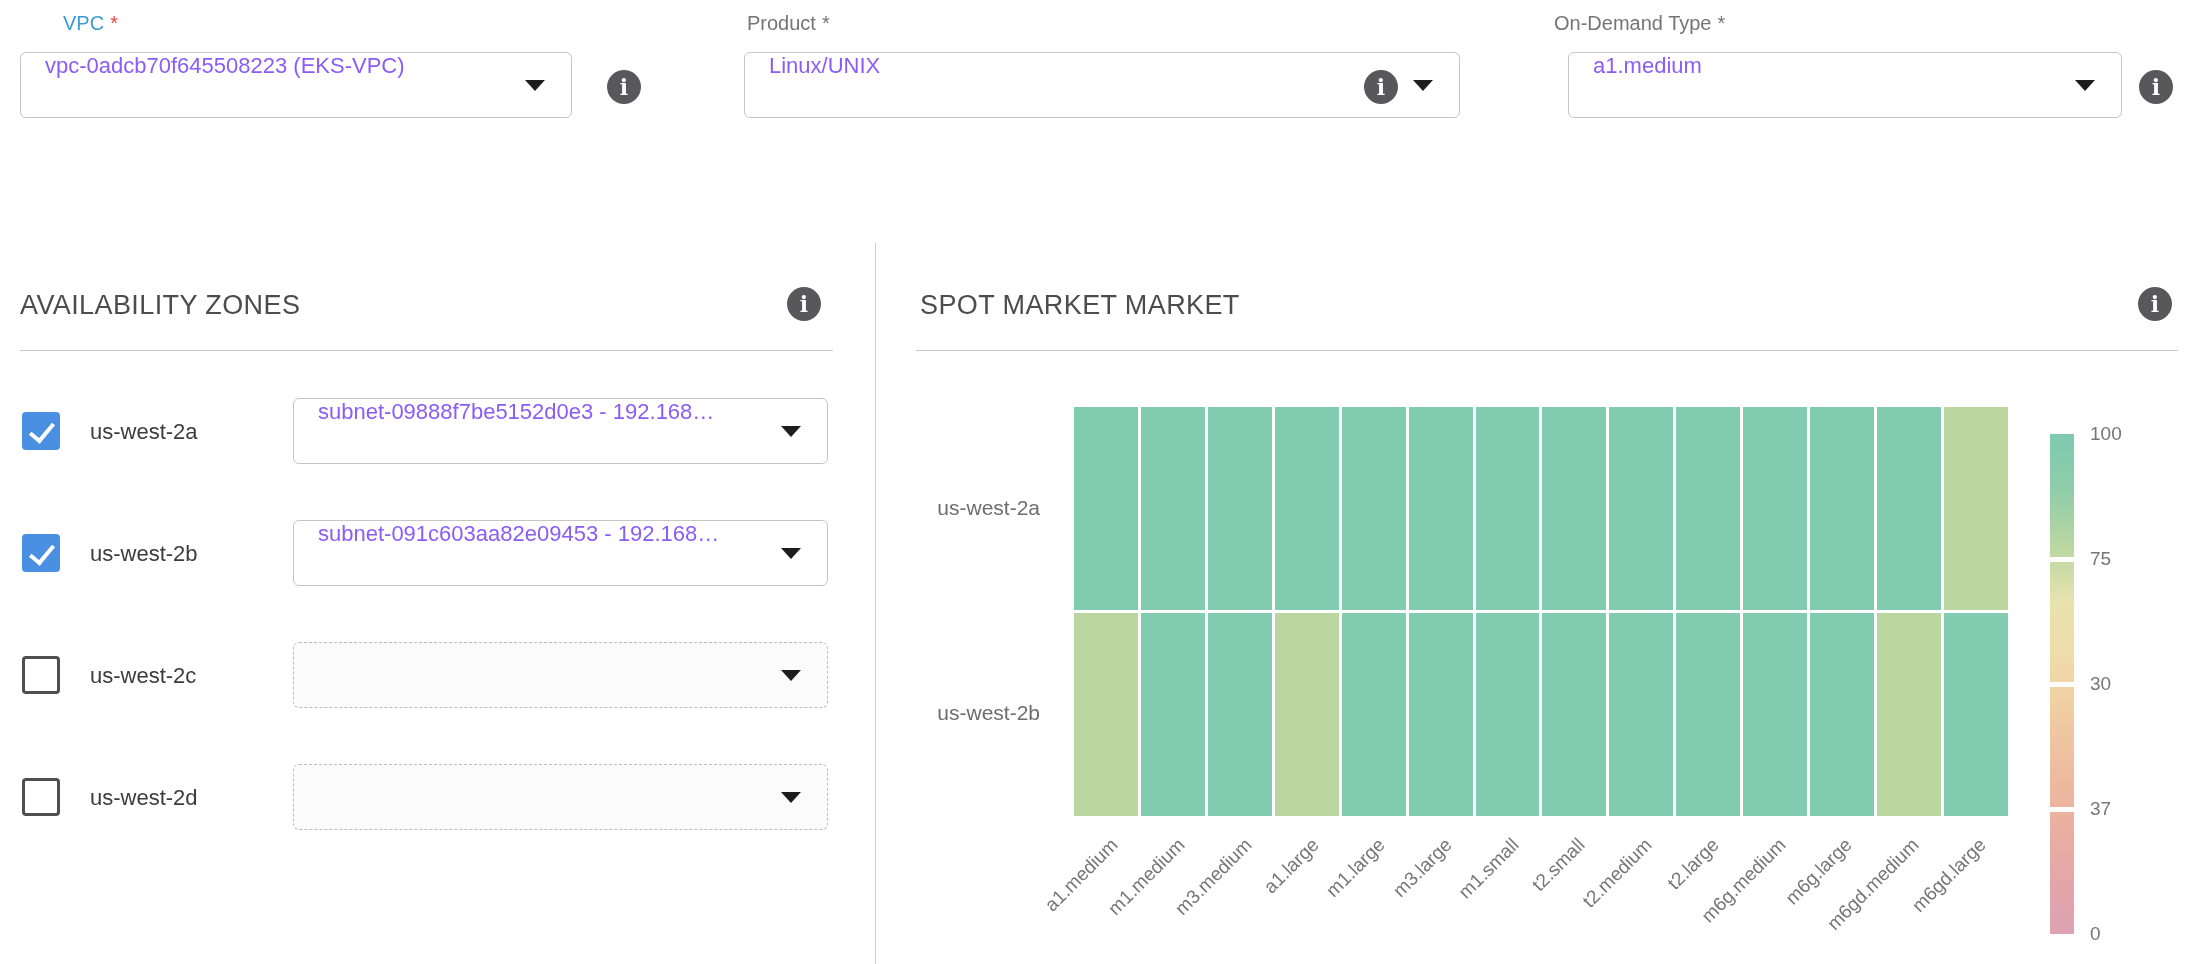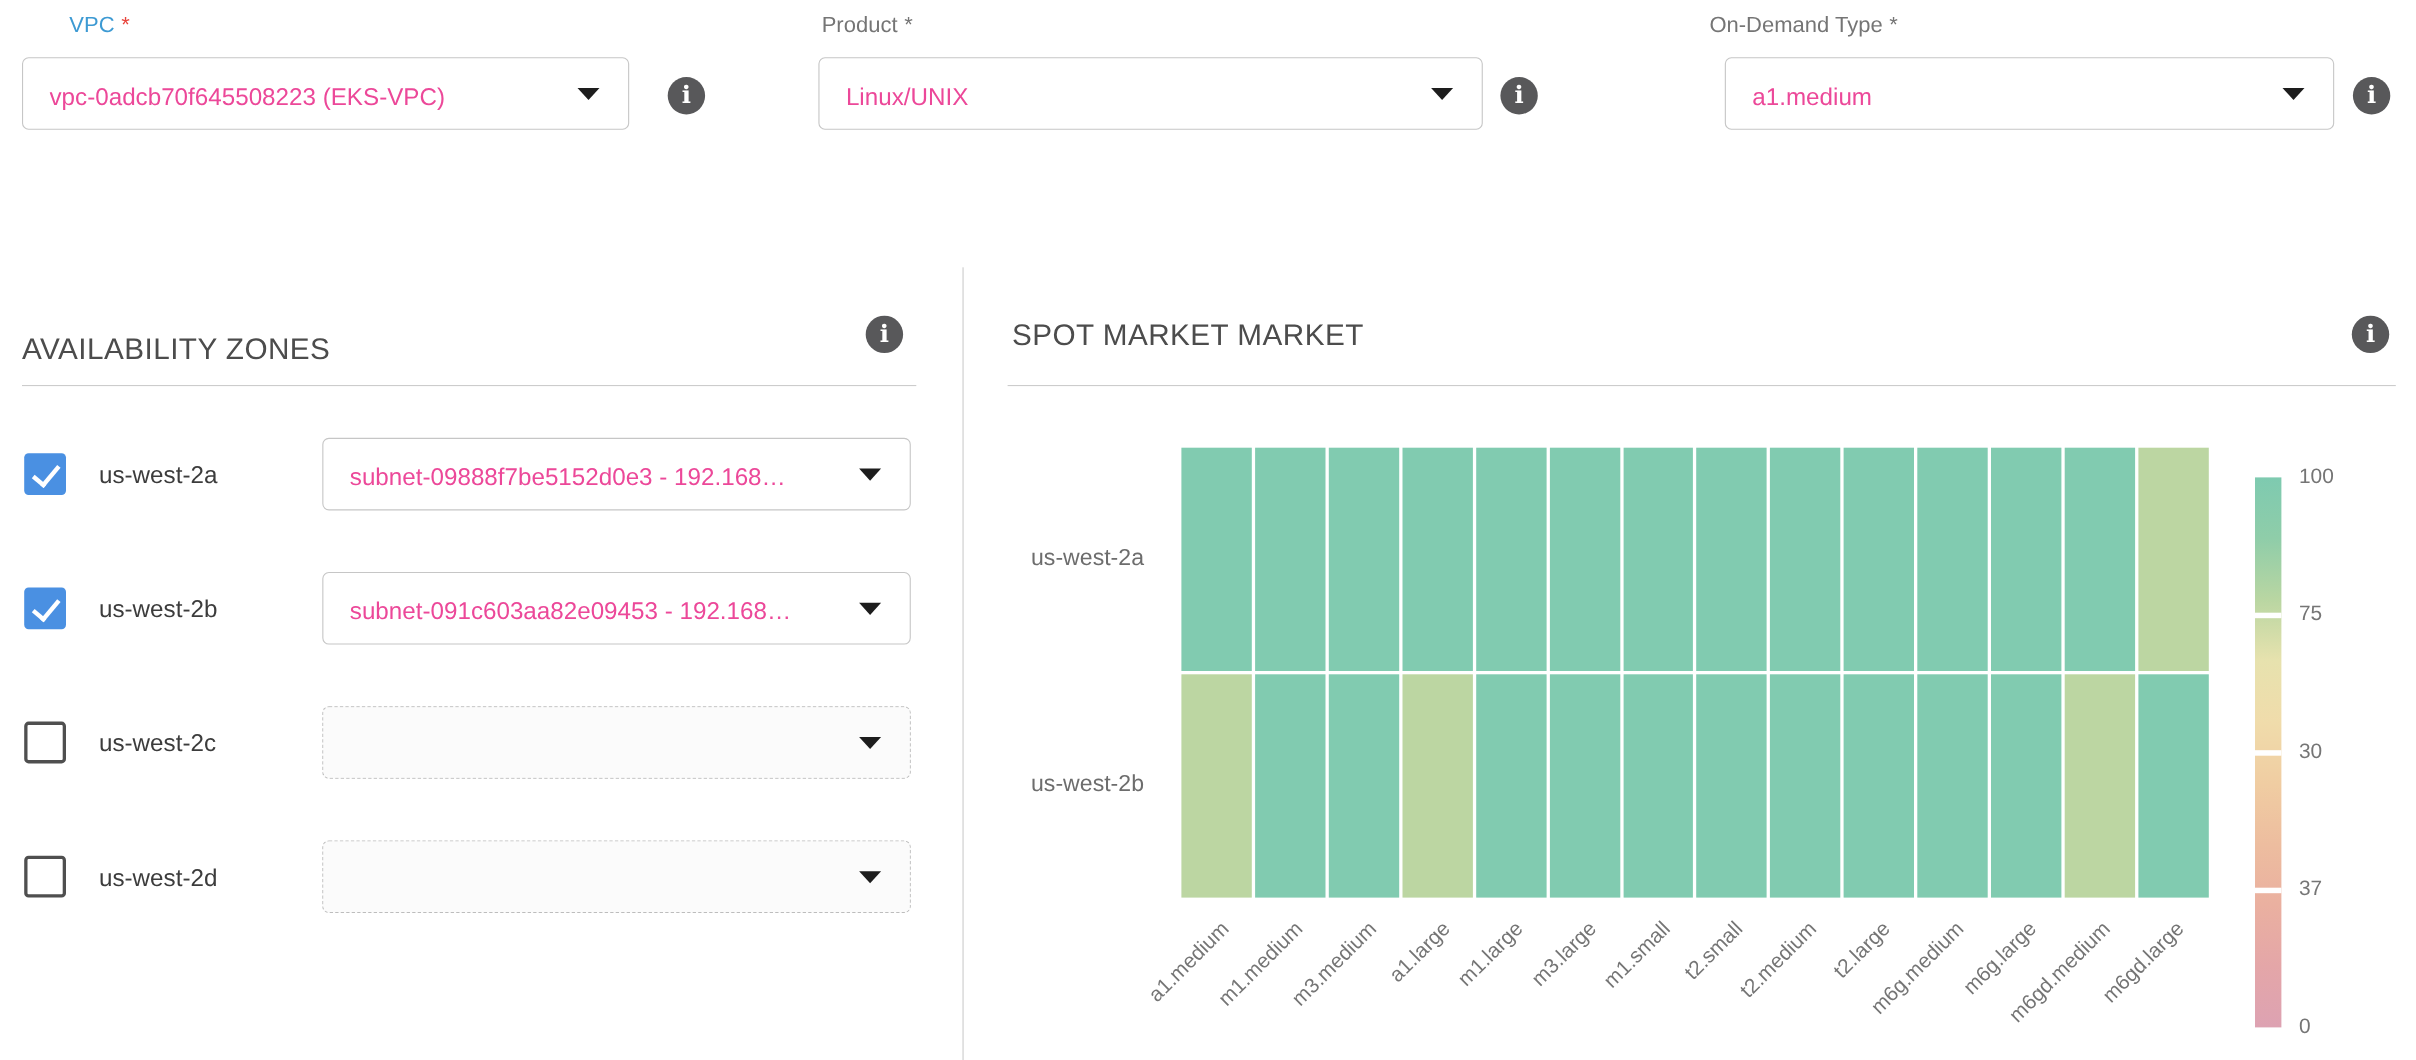--- a/index.html
+++ b/index.html
@@ -7,22 +7,22 @@
     width:2196px;height:964px;background:#ffffff;position:relative;overflow:hidden;
     font-family:"Liberation Sans", sans-serif;color:#3a3a3a;
   }
   
   .field-label{position:absolute;font-size:20px;color:#757575;white-space:nowrap;}
   .field-label .req{margin-left:6px;}
   .field-label.active .lbl{color:#3d9ad3;}
   .field-label.active .req{color:#e8453c;}
   .select{
     position:absolute;height:66px;background:#fff;border:1px solid #c6c6c6;border-radius:6px;
-    display:flex;align-items:flex-end;box-sizing:border-box;padding:0 60px 16px 24px;
-    font-size:22px;color:#ec4899;cursor:pointer;
+    display:flex;align-items:flex-start;box-sizing:border-box;padding:0 60px 0 24px;
+    font-size:22px;color:#8b5cf6;cursor:pointer;
   }
   .select .select-text{white-space:nowrap;overflow:hidden;text-overflow:ellipsis;}
   .select.dashed{border:1px dashed #bdbdbd;background:#fbfbfb;}
   .caret{
     position:absolute;right:26px;top:50%;margin-top:-5px;width:0;height:0;
     border-left:10px solid transparent;border-right:10px solid transparent;border-top:11px solid #1d1d1d;
   }
   .info{
     position:absolute;width:34px;height:34px;border-radius:50%;background:#58585a;color:#fff;
     display:flex;align-items:center;justify-content:center;
@@ -66,36 +66,36 @@
 </div>
 <div class="select" style="left:20px;top:52px;width:552px;">
   <span class="select-text">vpc-0adcb70f645508223 (EKS-VPC)</span>
   <span class="caret"></span>
 </div>
 <div class="info" style="left:607px;top:70px;">i</div>
 
 <div class="field-label" style="left:747px;top:12px;">
   <span class="lbl">Product</span><span class="req">*</span>
 </div>
-<div class="select" style="left:744px;top:52px;width:604px;">
+<div class="select" style="left:744px;top:52px;width:716px;">
   <span class="select-text">Linux/UNIX</span>
   <span class="caret"></span>
 </div>
 <div class="info" style="left:1364px;top:70px;">i</div>
 
 <div class="field-label" style="left:1554px;top:12px;">
   <span class="lbl">On-Demand Type</span><span class="req">*</span>
 </div>
 <div class="select" style="left:1568px;top:52px;width:554px;">
   <span class="select-text">a1.medium</span>
   <span class="caret"></span>
 </div>
 <div class="info" style="left:2139px;top:70px;">i</div>
 
-<div class="section-title" style="left:20px;top:302px;text-align:center;">AVAILABILITY ZONES</div>
+<div class="section-title" style="left:20px;top:290px;text-align:center;">AVAILABILITY ZONES</div>
 <div class="info" style="left:787px;top:287px;">i</div>
 <div class="h-divider" style="left:20px;top:350px;width:813px;"></div>
 
 <div class="v-divider" style="left:875px;top:243px;height:721px;"></div>
 
 <div class="section-title" style="left:920px;top:290px;">SPOT MARKET MARKET</div>
 <div class="info" style="left:2138px;top:287px;">i</div>
 <div class="h-divider" style="left:916px;top:350px;width:1262px;"></div>
 
 <div id="zones">

